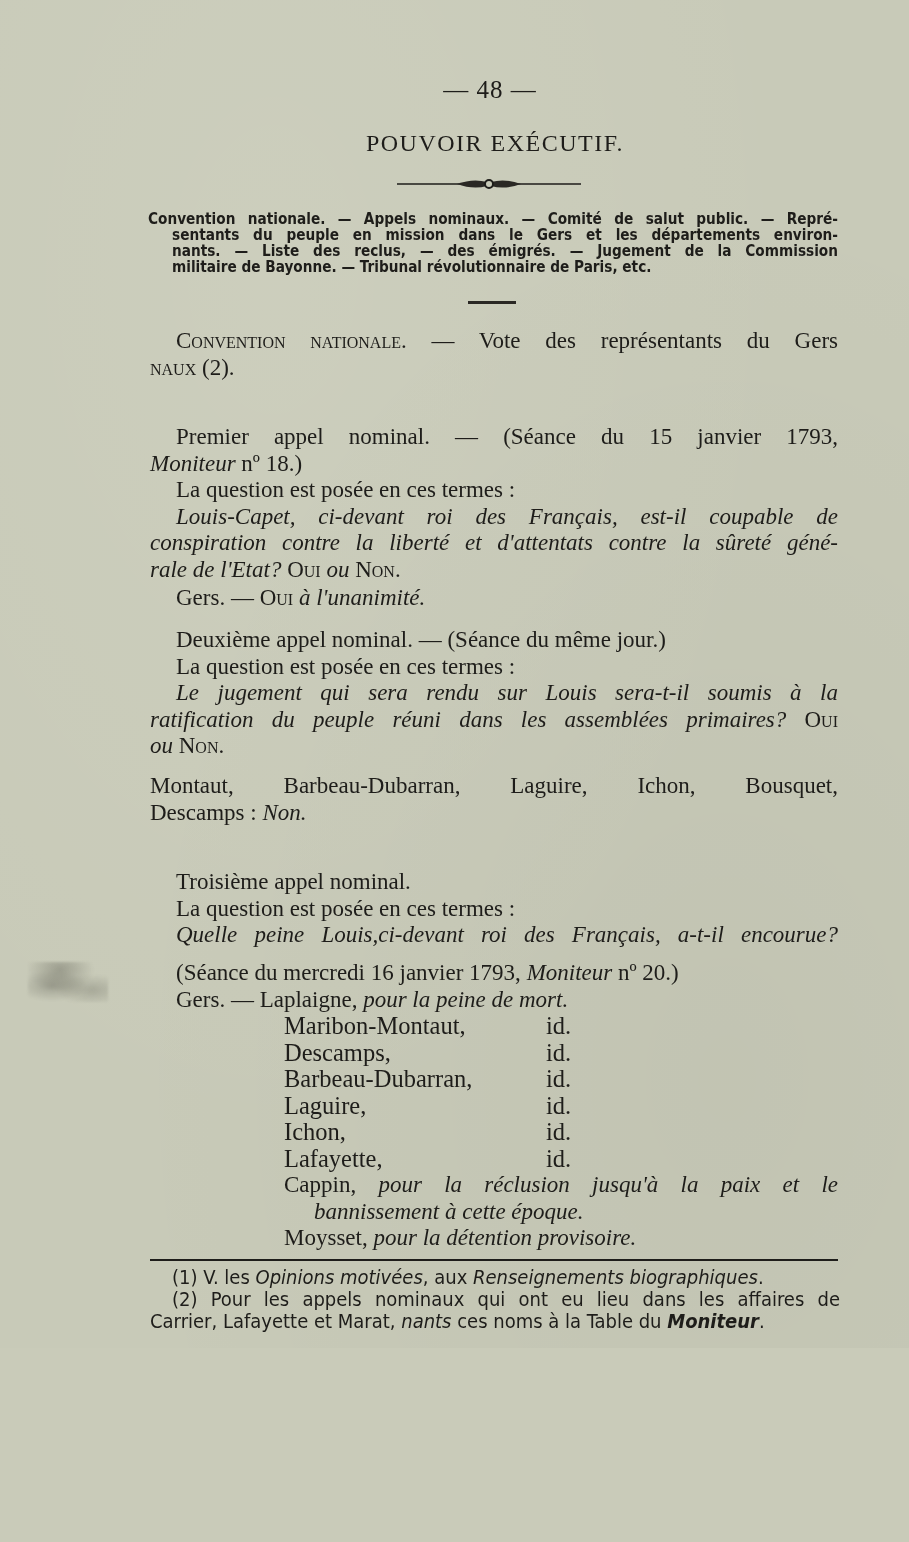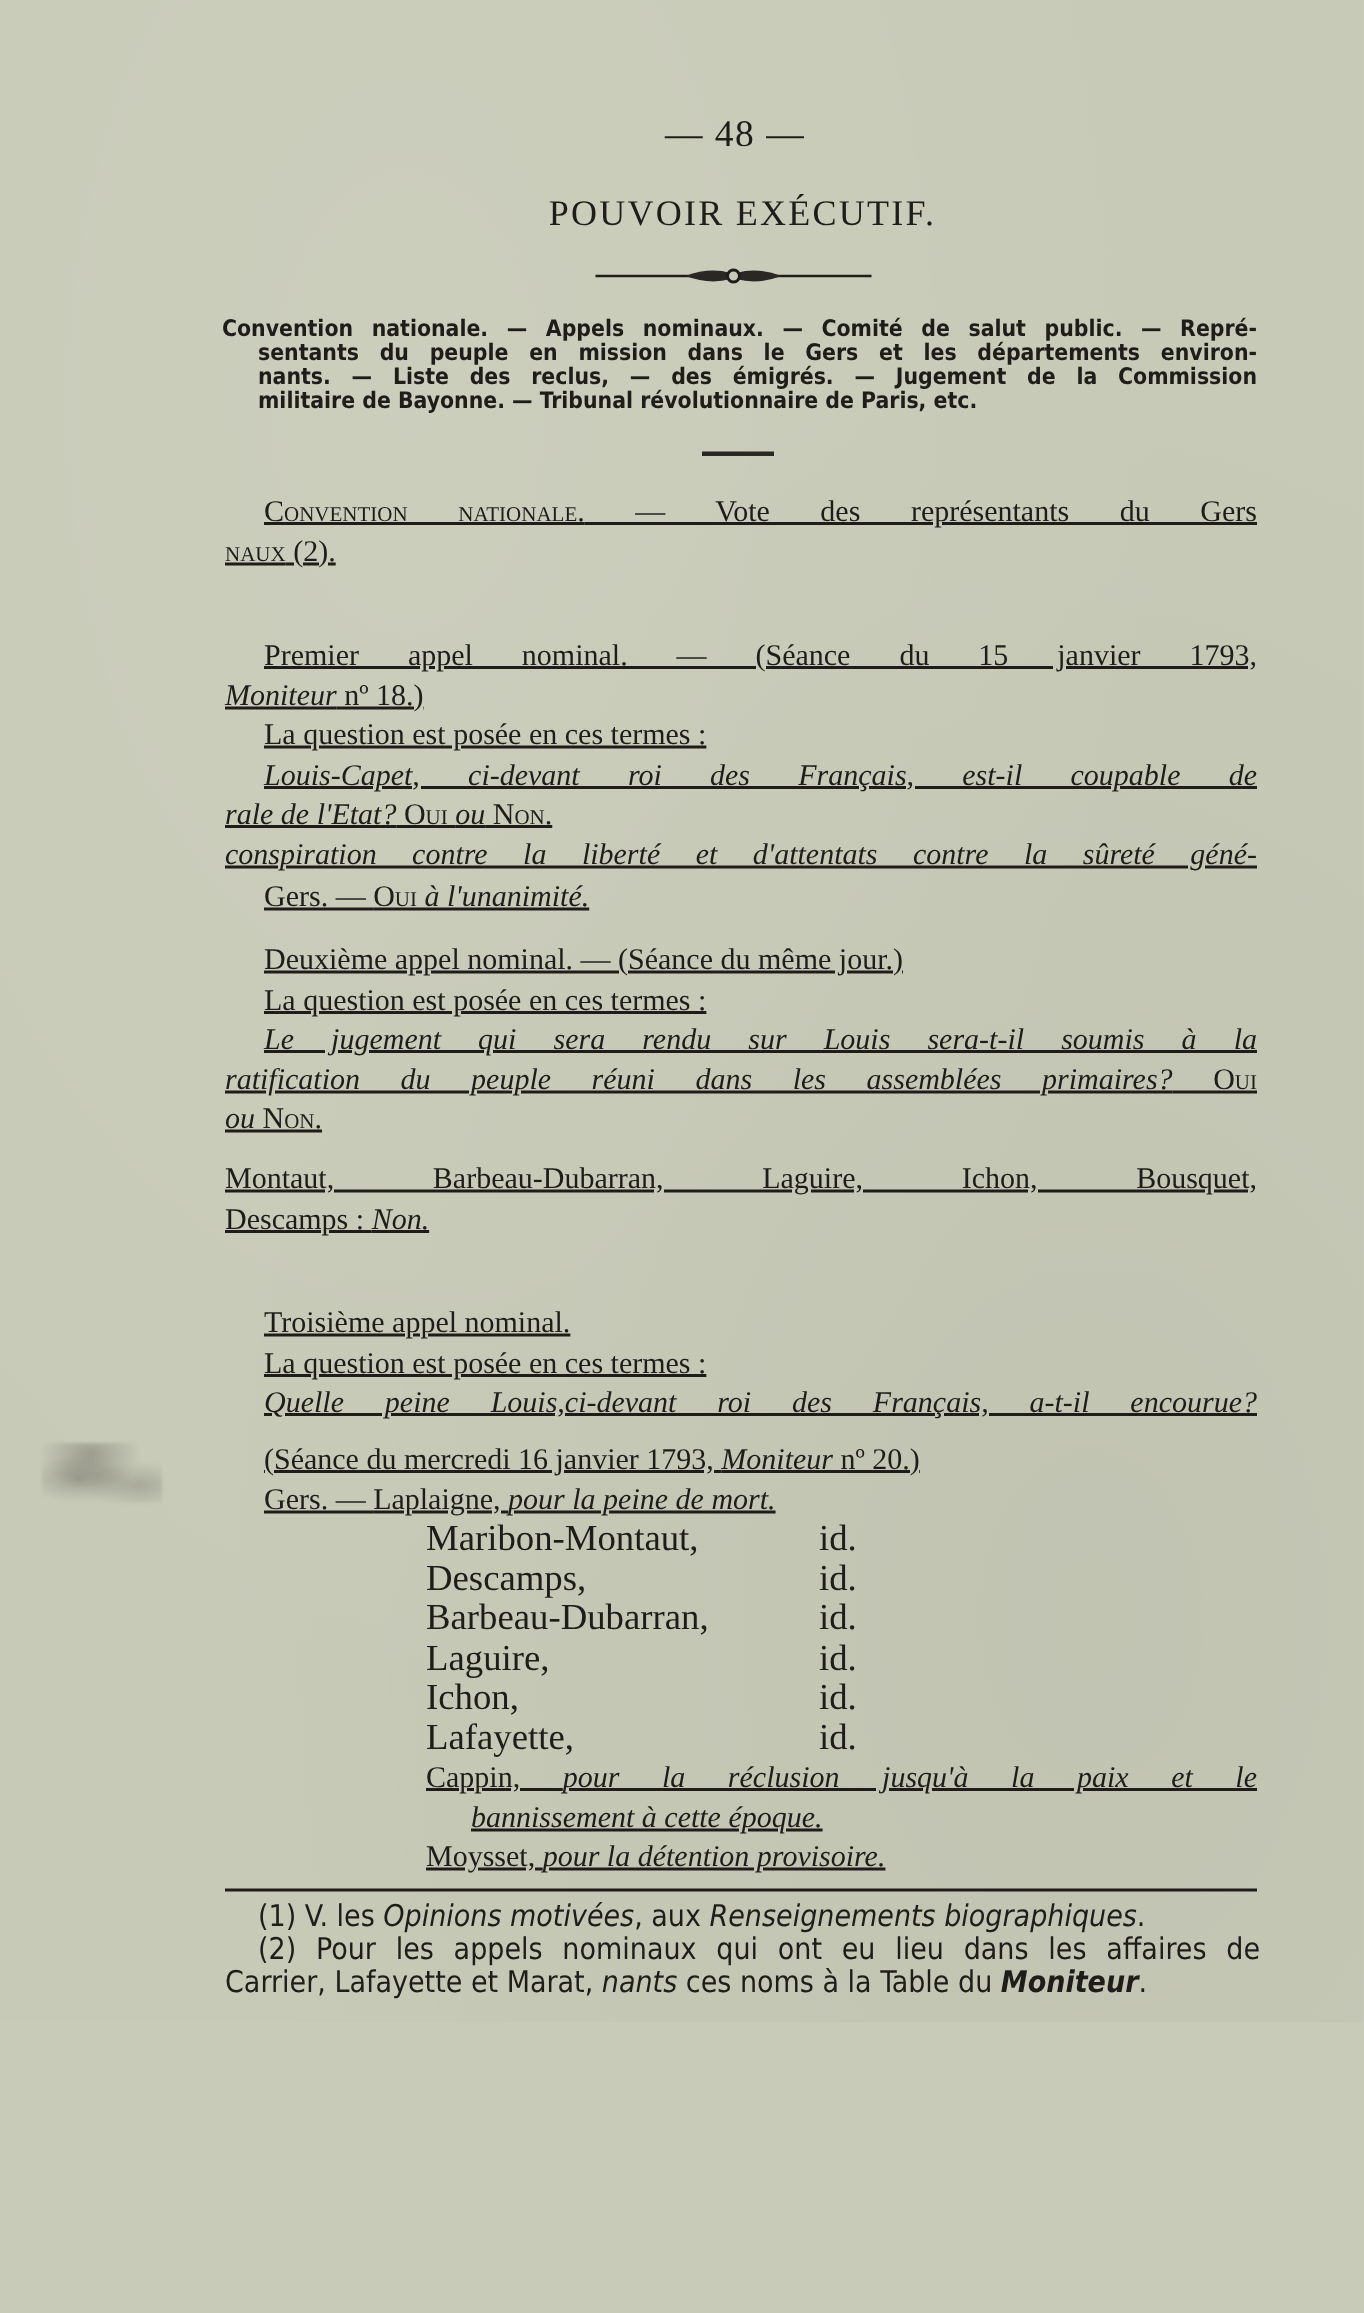--- a/index.html
+++ b/index.html
@@ -52,23 +52,22 @@
       padding-left: 0;
     }
     .summary .line { display: block; text-align-last: justify; white-space: nowrap; }
     .summary .line.indent { padding-left: 24px; }
     .summary .line.last { text-align-last: left; }
     .short-rule {
       left: 468px; top: 301px; width: 48px; height: 3px; background: #2a2824;
     }
     .body-text {
       left: 150px; width: 688px;
-      font-size: 20px;
+      font-size: 23px;
       line-height: 26.5px;
-      text-decoration: underline;
     }
     .jl { display: block; text-align: justify; text-align-last: justify; white-space: nowrap; }
     .jl.left { text-align-last: left; }
     .jl.ind { padding-left: 26px; }
     .sc { font-variant: small-caps; }
     .it { font-style: italic; }
     .vote-row {
       position: absolute;
       font-size: 24.5px;
       line-height: 26.5px;
@@ -129,24 +128,24 @@
     </span>
   </div>
 
   <div class="abs body-text" style="top:424px;">
     <span class="jl ind">Premier appel nominal. — (Séance du 15 janvier 1793,</span>
     <span class="jl left">
       <span class="it">Moniteur</span><span> nº 18.)</span>
     </span>
     <span class="jl left ind">La question est posée en ces termes :</span>
     <span class="jl ind it">Louis-Capet, ci-devant roi des Français, est-il coupable de</span>
+    <span class="jl it">conspiration contre la liberté et d'attentats contre la sûreté géné-</span>
     <span class="jl left">
       <span class="it">rale de l'Etat?</span><span class="sc"> Oui </span><span class="it">ou</span><span class="sc"> Non.</span>
     </span>
-    <span class="jl it">conspiration contre la liberté et d'attentats contre la sûreté géné-</span>
     <span class="jl left ind" style="margin-top:2px;">
       <span>Gers. — </span><span class="sc">Oui</span><span class="it"> à l'unanimité.</span>
     </span>
   </div>
 
   <div class="abs body-text" style="top:627px;">
     <span class="jl left ind">Deuxième appel nominal. — (Séance du même jour.)</span>
     <span class="jl left ind">La question est posée en ces termes :</span>
     <span class="jl ind it">Le jugement qui sera rendu sur Louis sera-t-il soumis à la</span>
     <span class="jl">

